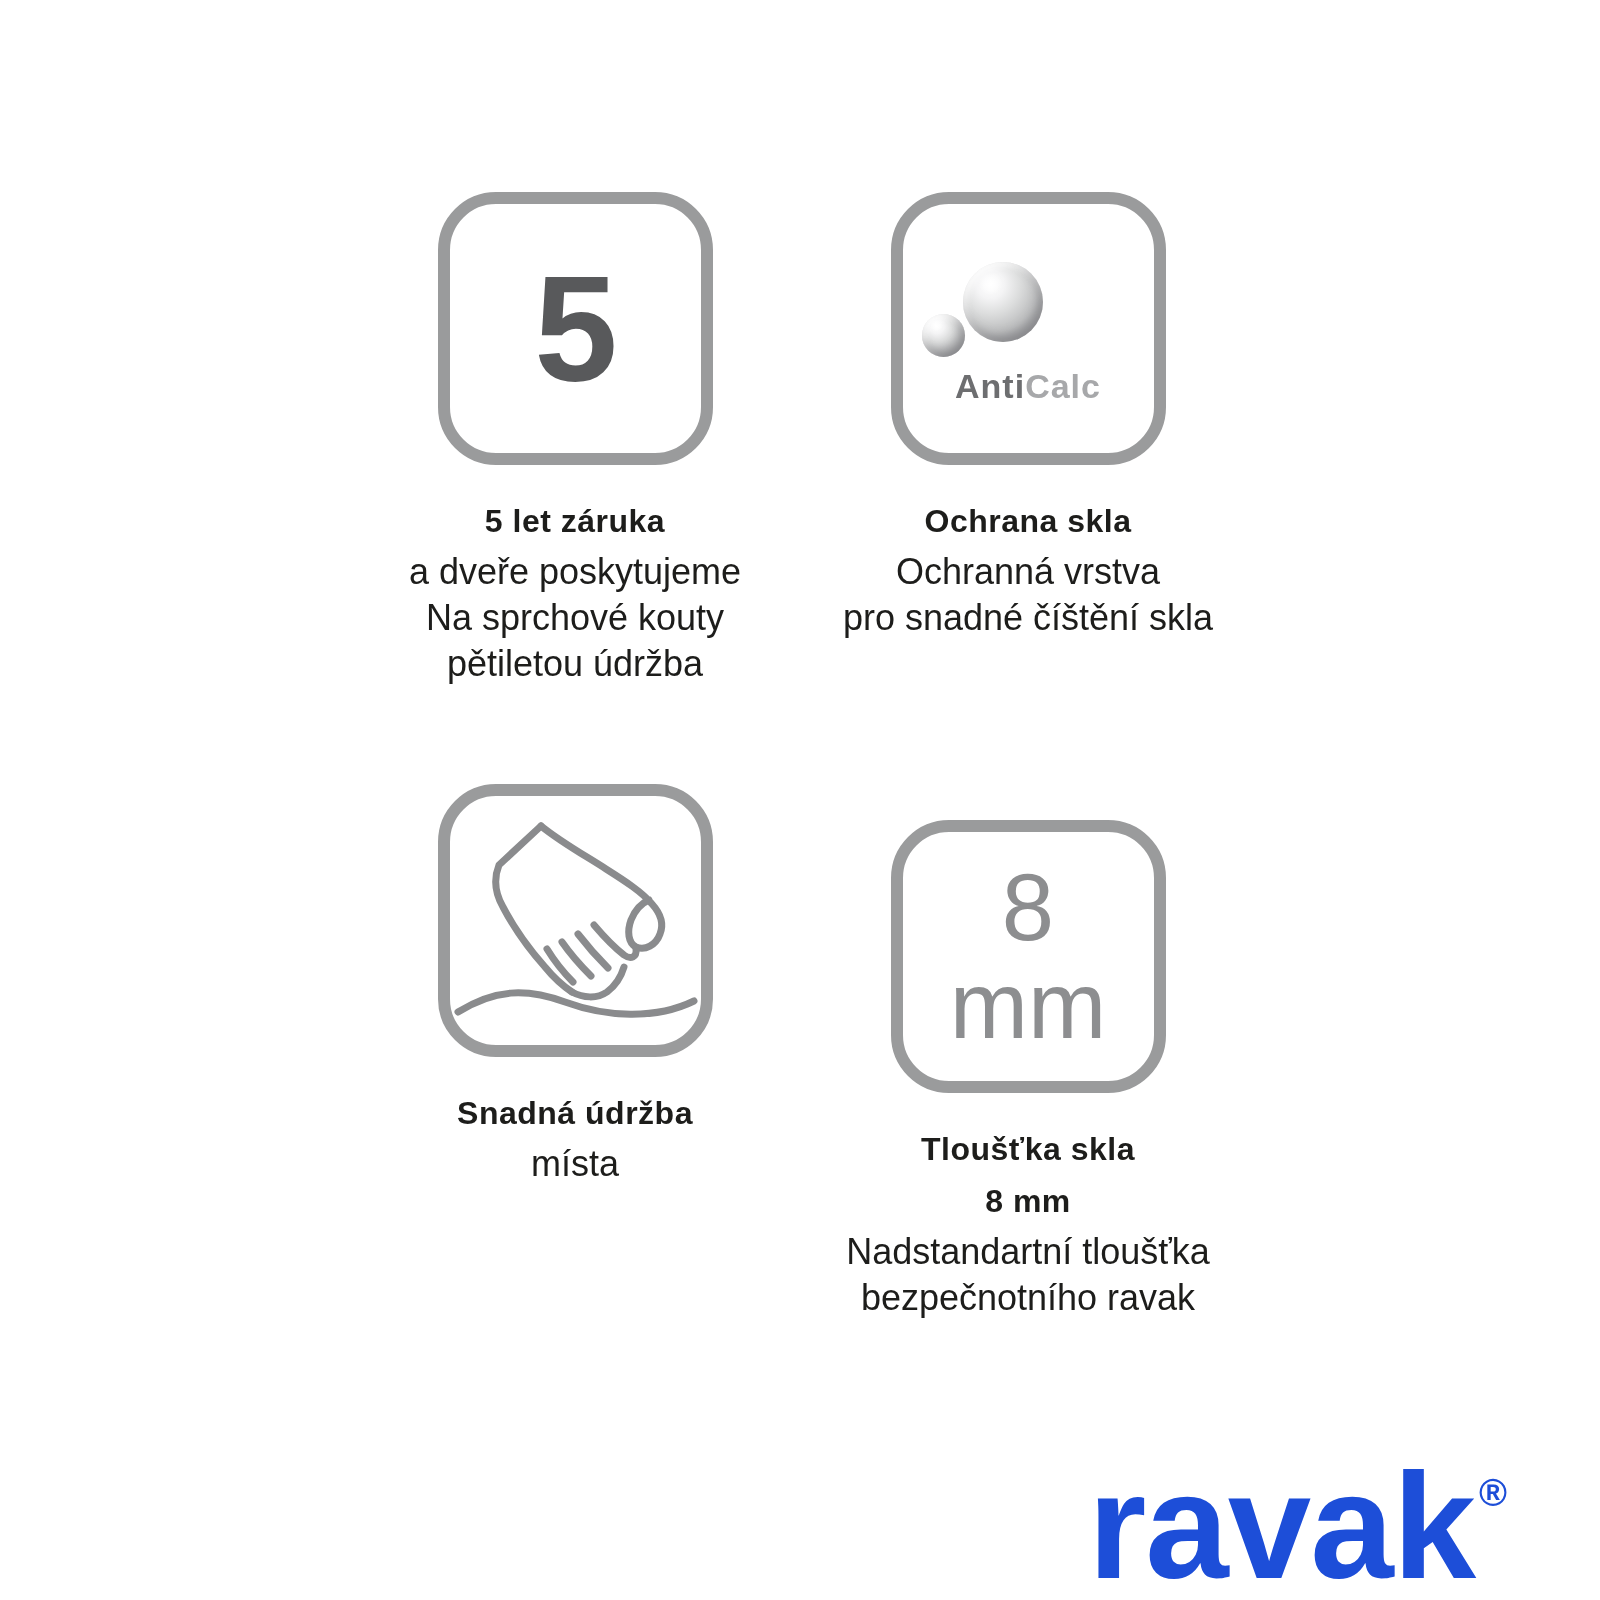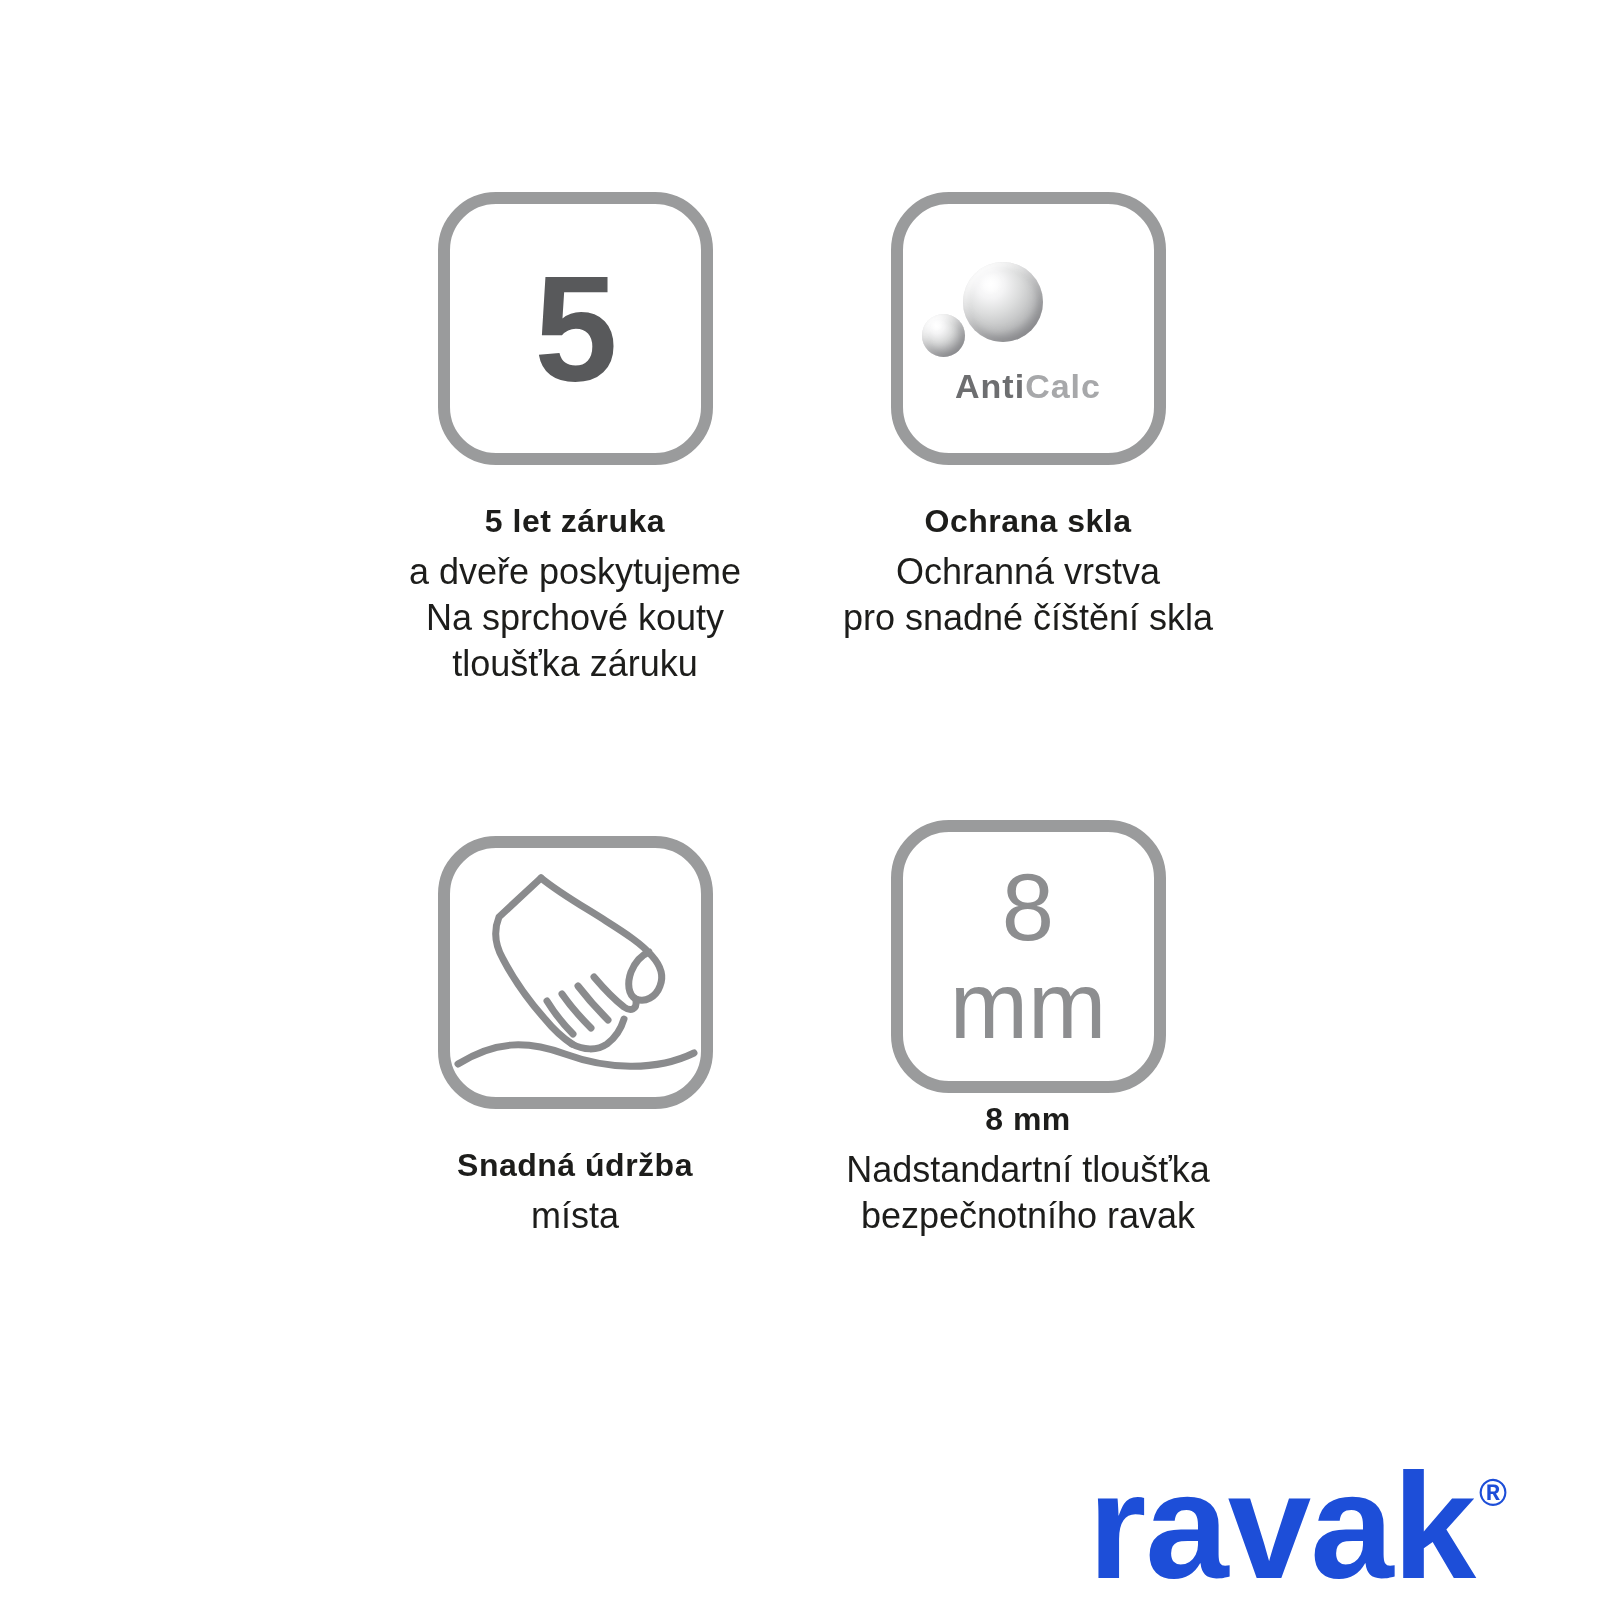--- a/index.html
+++ b/index.html
@@ -15,21 +15,21 @@
     position: absolute; inset: 0;
     background: #ffffff;
   }
   .feature {
     position: absolute;
     width: 440px;
     text-align: center;
   }
   .f1 { left: 355px; top: 192px; }
   .f2 { left: 808px; top: 192px; }
-  .f3 { left: 355px; top: 836px; text-align: center; }
+  .f3 { left: 355px; top: 784px; text-align: center; }
   .f4 { left: 808px; top: 820px; }
 
   .tile {
     position: relative;
     width: 275px; height: 273px;
     margin: 0 auto;
     border: 12px solid #9a9b9c;
     border-radius: 58px;
     background: #ffffff;
   }
@@ -135,21 +135,21 @@
 <div class="canvas">
 
   <section class="feature f1">
     <div class="tile tile-5">
       <span class="digit-5">5</span>
     </div>
     <h3>5 let záruka</h3>
     <div class="body">
       <div>a dveře poskytujeme</div>
       <div>Na sprchové kouty</div>
-      <div>tloušťka záruku</div>
+      <div>pětiletou údržba</div>
     </div>
   </section>
 
   <section class="feature f2">
     <div class="tile">
       <span class="bubble bubble-small"></span>
       <span class="bubble bubble-large"></span>
       <div class="anticalc-text">
         <span class="anticalc-dark">Anti</span><span class="anticalc-light">Calc</span>
       </div>
@@ -183,20 +183,21 @@
     <div class="body">
       <div>místa</div>
     </div>
   </section>
 
   <section class="feature f4">
     <div class="tile tile-8mm">
       <span class="mm-line">8</span>
       <span class="mm-line">mm</span>
     </div>
+    <h3>Tloušťka skla</h3>
     <h3 class="second">8 mm</h3>
     <div class="body">
       <div>Nadstandartní tloušťka</div>
       <div>bezpečnotního ravak</div>
     </div>
   </section>
 
   <div class="logo">
     <span>ravak</span><span class="reg">®</span>
   </div>

